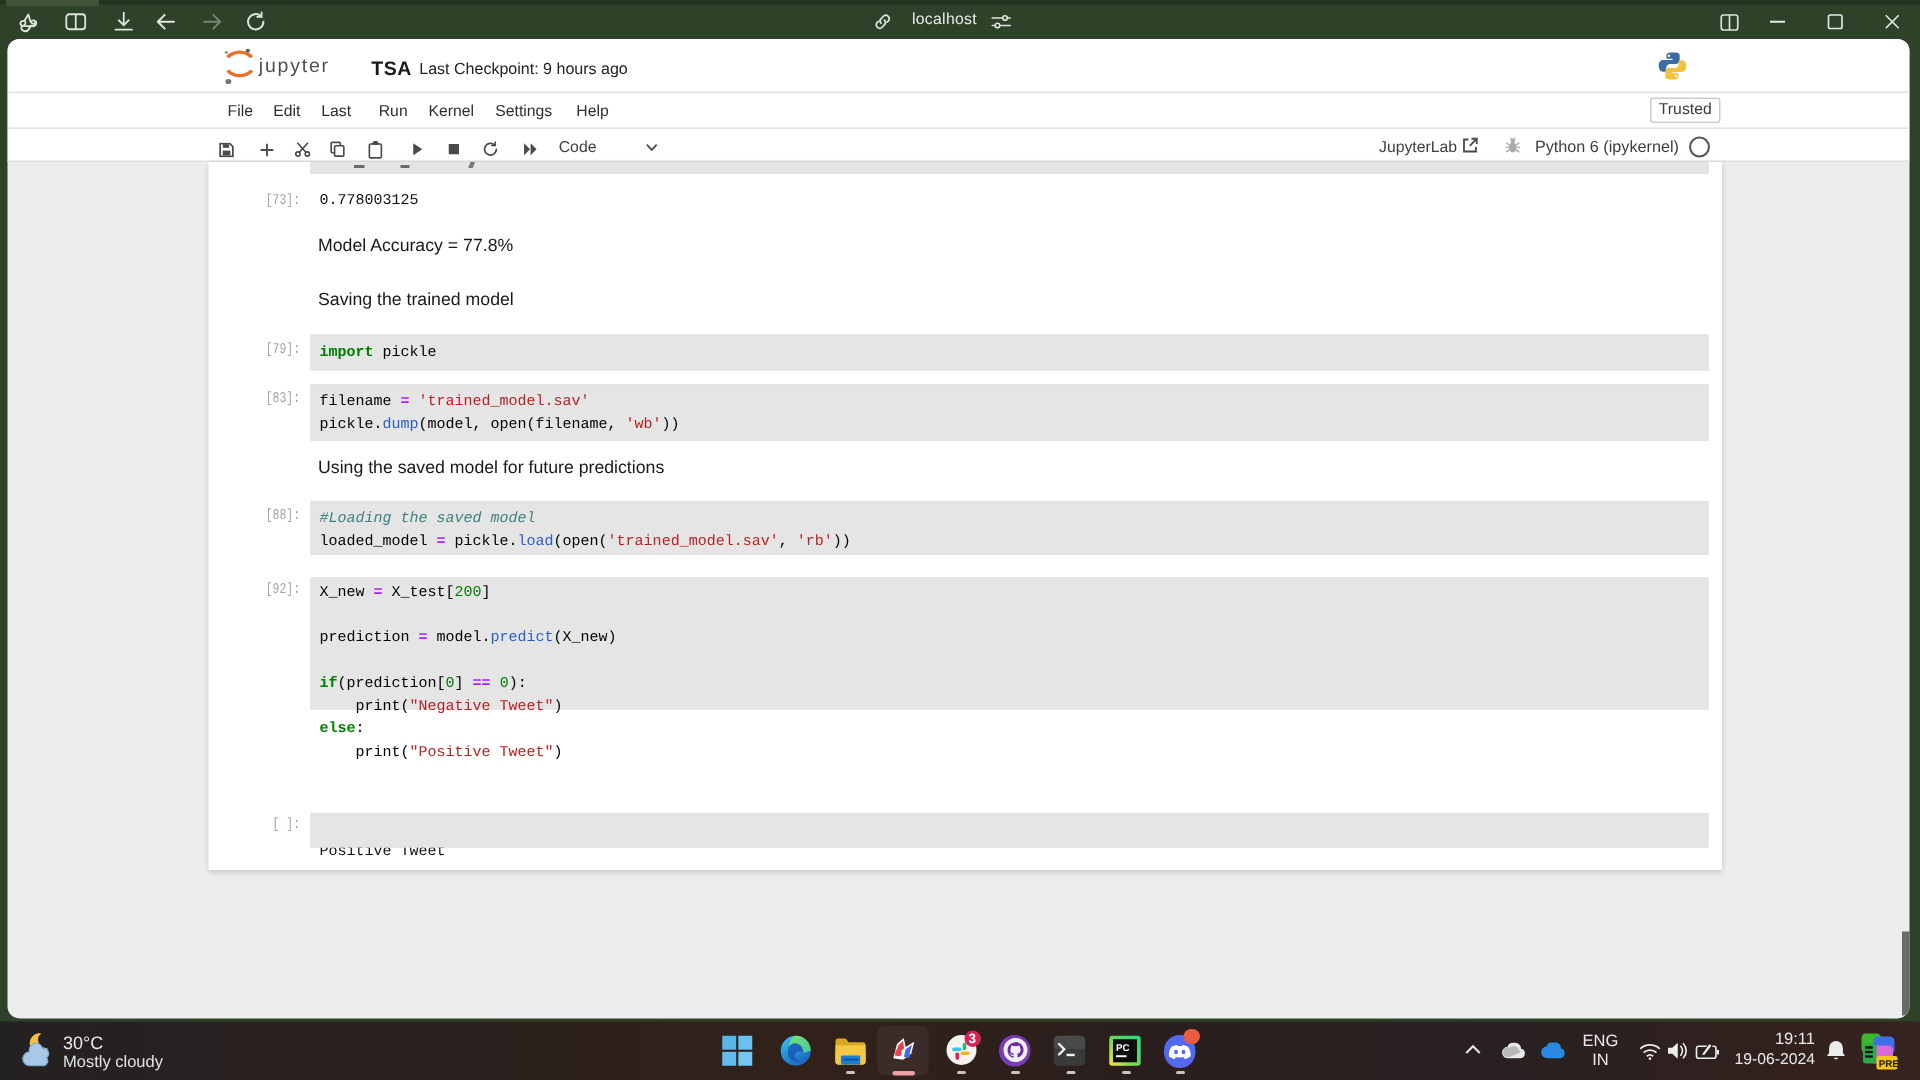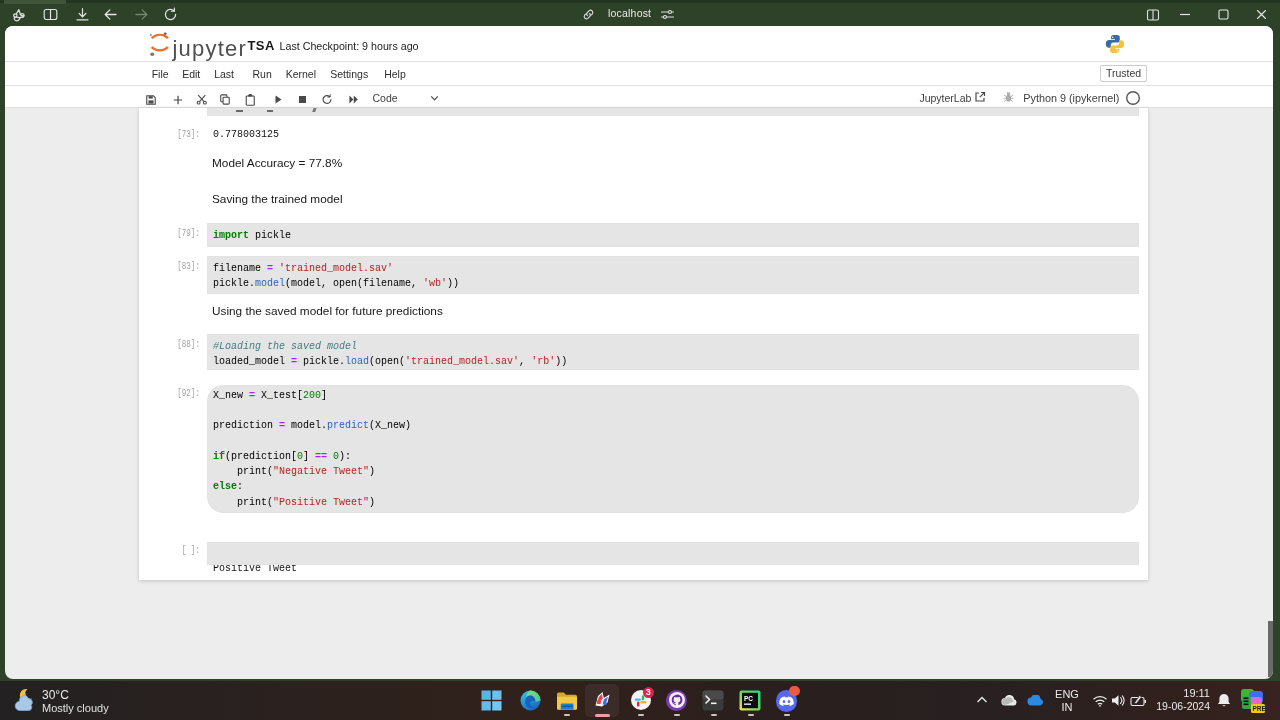--- a/index.html
+++ b/index.html
@@ -92,21 +92,21 @@
 
 <div class="abs" id="page">
   <div class="abs" id="nbheader">
     <svg class="abs" style="left:141.6px;top:4.7px;width:28px;height:26px;" viewBox="0 0 24 26" preserveAspectRatio="none">
       <path d="M3.2 6.5 A9.9 9.9 0 0 1 18.8 6.5 L17 7.9 A7.4 7.4 0 0 0 5 7.9 Z" fill="#e8702a"></path>
       <path d="M3.2 16.7 A9.9 9.9 0 0 0 18.8 16.7 L17 15.3 A7.4 7.4 0 0 1 5 15.3 Z" fill="#e8702a"></path>
       <circle cx="3.3" cy="3.9" r="0.9" fill="#8a8a8b"></circle>
       <circle cx="15.6" cy="2.8" r="1.25" fill="#616262"></circle>
       <circle cx="4.5" cy="23.3" r="1.7" fill="#757576"></circle>
     </svg>
-    <span class="abs" style="left:167.5px;top:10px;font-size:22px;color:#4f4f4f;letter-spacing:1.2px;">jupyter</span>
+    <span class="abs" style="left:167.5px;top:10px;font-size:13px;color:#4f4f4f;letter-spacing:1.2px;">jupyter</span>
     <span class="abs" style="left:242.5px;top:11.5px;font-size:13px;font-weight:bold;color:#191919;letter-spacing:.4px;">TSA</span>
     <span class="abs" style="left:274.5px;top:13.5px;font-size:10.7px;color:#222;">Last Checkpoint: 9 hours ago</span>
     <svg class="abs" style="left:1099px;top:7px;width:22px;height:22px;" viewBox="0 0 110 110">
       <path fill="#3b6ba5" d="M54 10 c-10 0-19 1-19 10 v11 h20 v4 H25 c-9 0-16 6-16 19 c0 13 7 20 16 20 h9 V61 c0-7 6-13 13-13 h21 c6 0 11-5 11-11 V20 c0-8-8-10-19-10 z m-11 7 a4 4 0 1 1 0 8 a4 4 0 0 1 0-8 z"></path>
       <path fill="#f5c23c" d="M56 100 c10 0 19-1 19-10 V79 H55 v-4 h30 c9 0 16-6 16-19 c0-13-7-20-16-20 h-9 v13 c0 7-6 13-13 13 H42 c-6 0-11 5-11 11 v17 c0 8 8 10 19 10 z m11-7 a4 4 0 1 1 0-8 a4 4 0 0 1 0 8 z"></path>
     </svg>
   </div>
   <div class="abs" id="menurow">
     <span class="menu" style="left:146.7px;">File</span>
     <span class="menu" style="left:177.2px;">Edit</span>
@@ -159,21 +159,21 @@
     <span class="tbtext" style="left:914.4px;color:#3e3e3e;">JupyterLab</span>
     <svg class="abs" style="left:969px;top:5px;width:12px;height:12px;" viewBox="0 0 12 12" fill="none" stroke="#4a4a4a" stroke-width="1.2">
         <path d="M5 2 H2 V10 H10 V7"></path>
         <path d="M7 1.5 H10.5 V5 M10.3 1.7 L5.8 6.2"></path>
       </svg>
     <svg class="abs" style="left:997.5px;top:5px;width:11px;height:12px;" viewBox="0 0 11 12">
         <ellipse cx="5.5" cy="7.2" rx="2.6" ry="3.4" fill="#ababab"></ellipse>
         <circle cx="5.5" cy="2.9" r="1.5" fill="#ababab"></circle>
         <path d="M1 4.2 L3.2 5.6 M10 4.2 L7.8 5.6 M0.7 7.2 H2.9 M10.3 7.2 H8.1 M1.2 10.4 L3.2 8.9 M9.8 10.4 L7.8 8.9 M3.8 1 L4.8 2 M7.2 1 L6.2 2" stroke="#ababab" stroke-width="0.9"></path>
       </svg>
-    <span class="tbtext" style="left:1018.3px;color:#3e3e3e;font-size:10.8px;">Python 9 (ipykernel)</span>
+    <span class="tbtext" style="left:1018.3px;color:#3e3e3e;font-size:10.8px;">Python 6 (ipykernel)</span>
     <svg class="abs" style="left:1120px;top:3.5px;width:16px;height:16px;" viewBox="0 0 16 16" fill="none" stroke="#555" stroke-width="1.4">
         <circle cx="8" cy="8" r="6.3"></circle>
       </svg>
   </div>
   <div class="abs" id="notebook">
     <div class="cellbox" style="top:0; height:8px; border-top:none;">
       <div class="abs" style="left:28px;top:1.5px;width:7px;height:2px;background:#6a6a6a;"></div>
       <div class="abs" style="left:59px;top:1.5px;width:6px;height:2px;background:#6a6a6a;"></div>
       <div class="abs" style="left:105px;top:0;width:3px;height:3.5px;background:#777;transform:skewX(-20deg);"></div>
     </div>
@@ -182,33 +182,33 @@
     <div class="md" style="top:48px;">Model Accuracy = 77.8%</div>
     <div class="md" style="top:83.5px;">Saving the trained model</div>
 
     <div class="cellbox" style="top:115px; height:24px;">
       <div class="code" style="padding:4px 0 0 5px;"><span class="kw">import</span> pickle</div>
     </div>
     <div class="prompt" style="top:120px;">[79]:</div>
 
     <div class="cellbox" style="top:147.5px; height:38px;">
       <div class="code" style="padding:4px 0 0 5px;">filename <span class="op">=</span> <span class="str">'trained_model.sav'</span>
-pickle.<span class="fn">model</span>(model, open(filename, <span class="str">'wb'</span>))</div>
+pickle.<span class="fn">dump</span>(model, open(filename, <span class="str">'wb'</span>))</div>
     </div>
     <div class="prompt" style="top:152.5px;">[83]:</div>
 
     <div class="md" style="top:195.5px;">Using the saved model for future predictions</div>
 
     <div class="cellbox" style="top:226px; height:36px;">
       <div class="code" style="padding:3.5px 0 0 5px;"><span class="cmt">#Loading the saved model</span>
 loaded_model <span class="op">=</span> pickle.<span class="fn">load</span>(open(<span class="str">'trained_model.sav'</span>, <span class="str">'rb'</span>))</div>
     </div>
     <div class="prompt" style="top:230.5px;">[88]:</div>
 
-    <div class="cellbox" style="top:277px; height:128px;border-radius:16px;">
+    <div class="cellbox" style="top:277px; height:88px;">
       <div class="code" style="padding:1.5px 0 0 5px;">X_new <span class="op">=</span> X_test[<span class="num">200</span>]
 
 prediction <span class="op">=</span> model.<span class="fn">predict</span>(X_new)
 
 <span class="kw">if</span>(prediction[<span class="num">0</span>] <span class="op">==</span> <span class="num">0</span>):
     print(<span class="str">"Negative Tweet"</span>)
 <span class="kw">else</span>:
     print(<span class="str">"Positive Tweet"</span>)</div>
     </div>
     <div class="prompt" style="top:280px;">[92]:</div>

